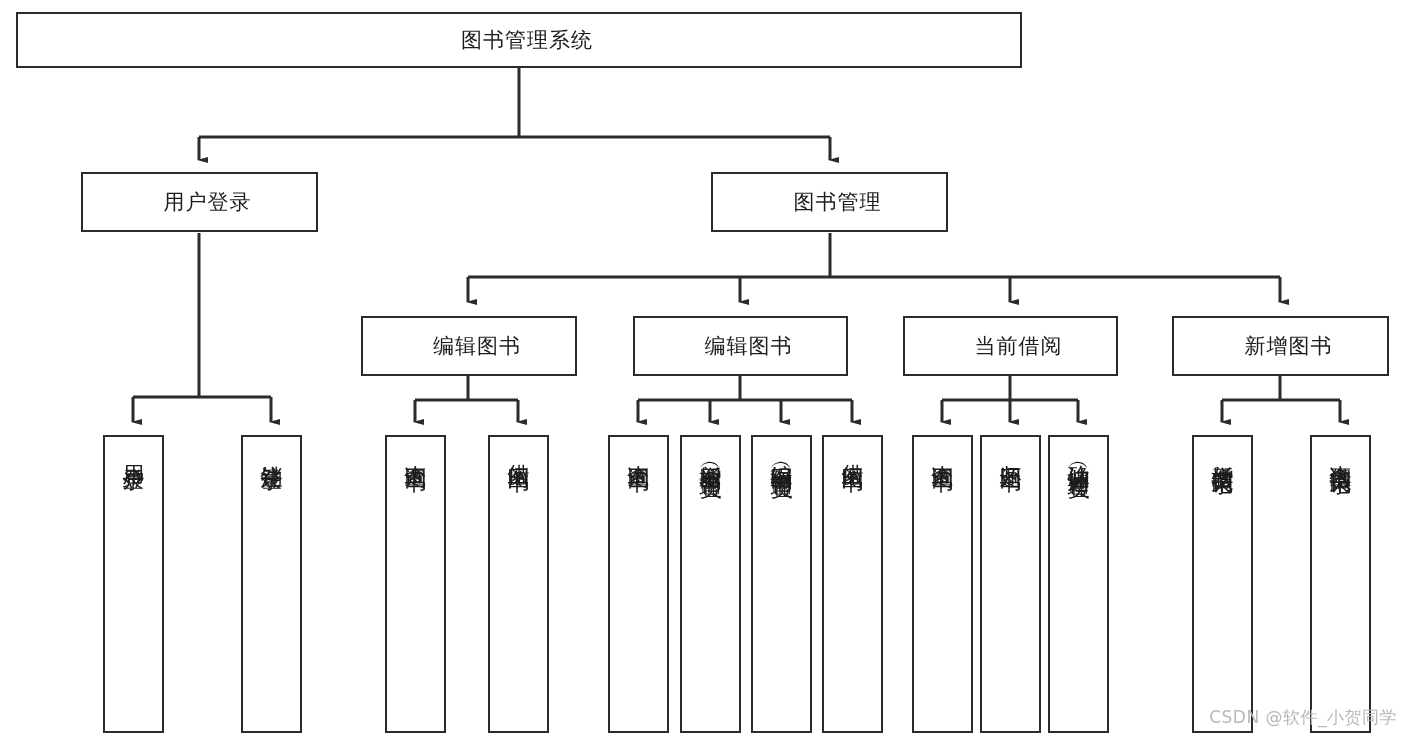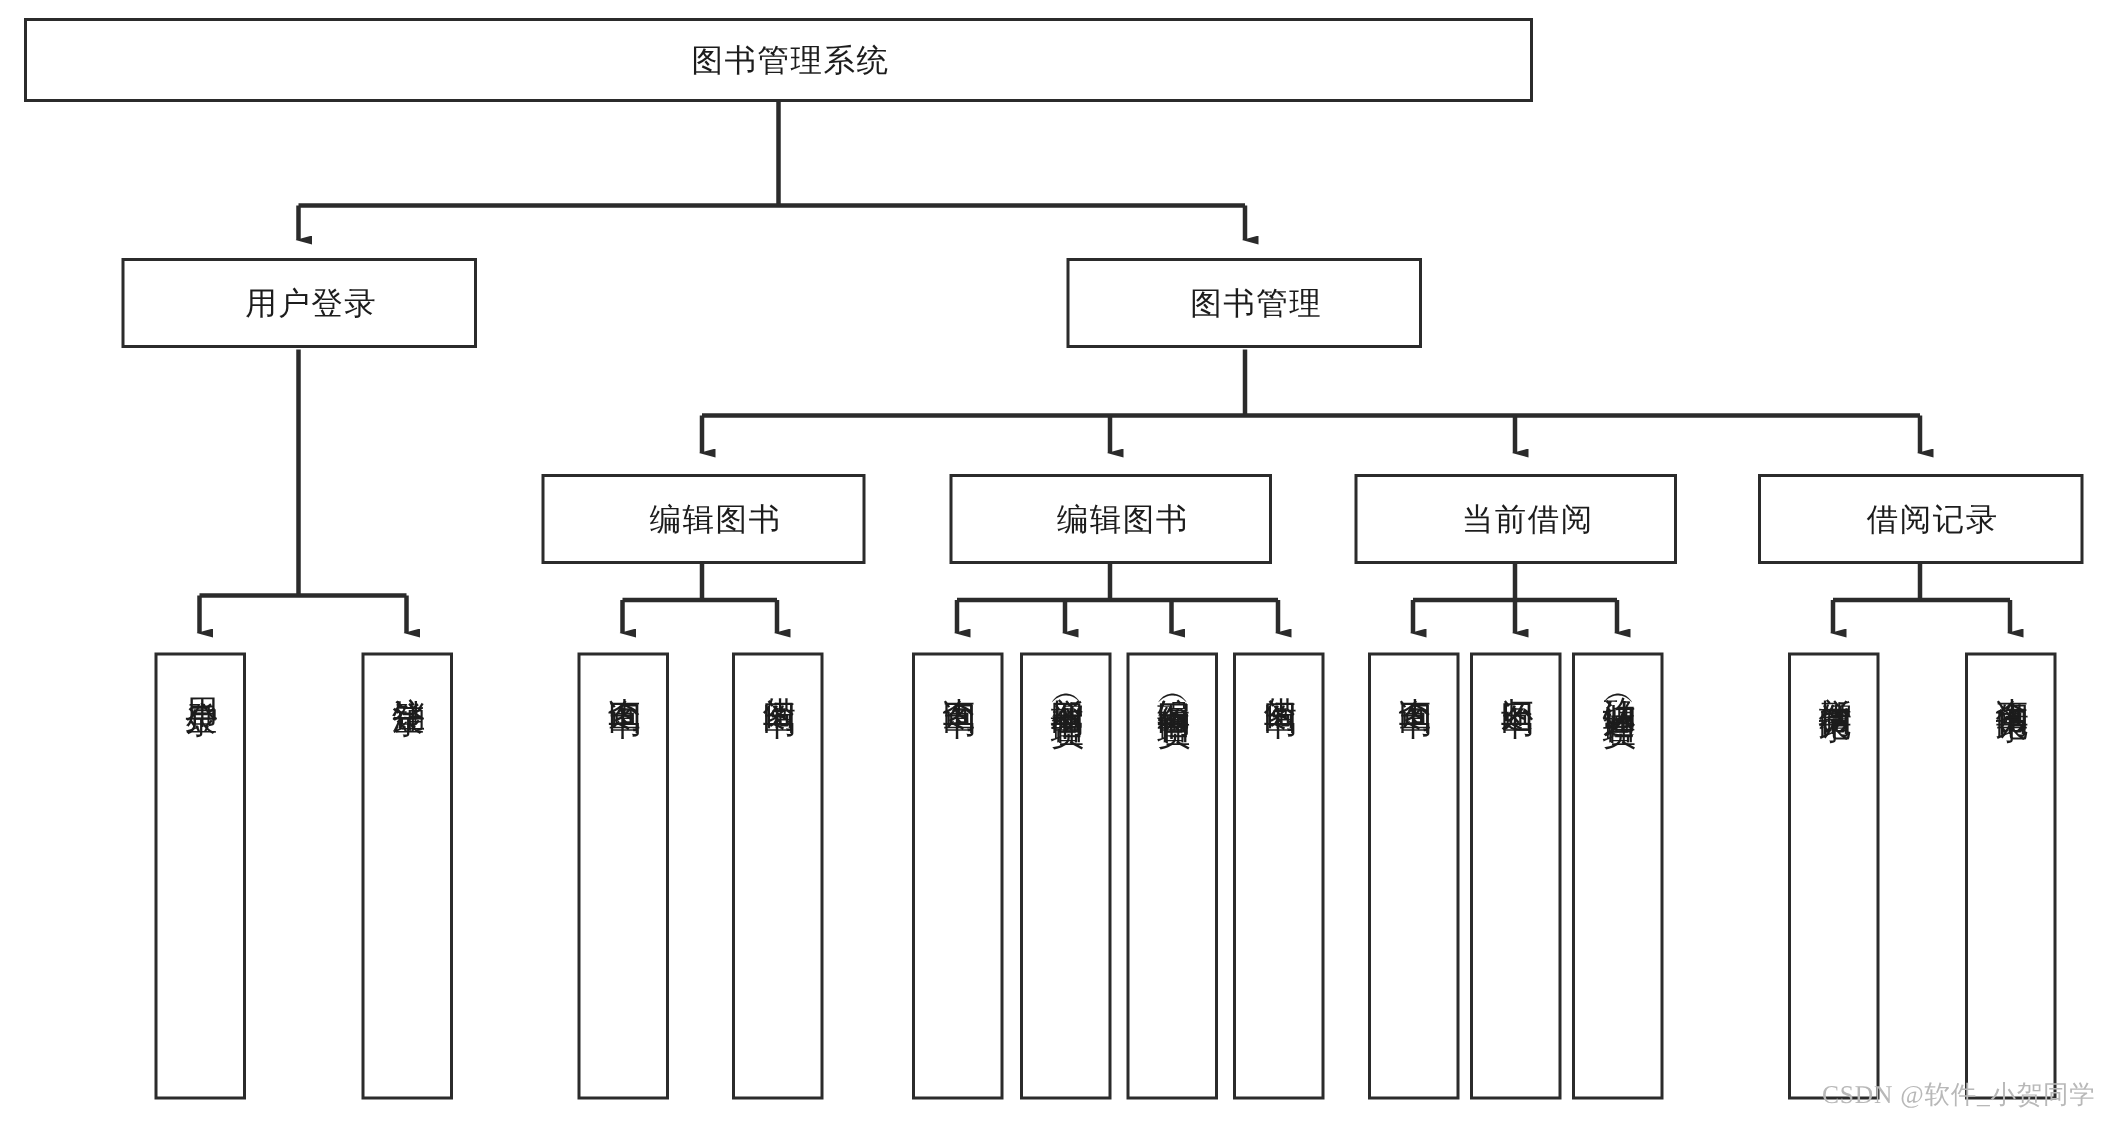--- a/index.html
+++ b/index.html
@@ -50,26 +50,25 @@
     text-orientation: upright;
     font-size: 22px;
     line-height: 1.18;
     letter-spacing: 2px;
     white-space: nowrap;
     text-align: left;
   }
   .watermark {
     position: absolute;
     right: 8px;
-    bottom: 6px;
+    bottom: 18px;
     font-size: 17px;
     color: #b8b8b8;
     letter-spacing: 0.5px;
     user-select: none;
-    font-family: Liberation Serif, serif;
   }
 </style>
 </head>
 <body>
 
 <div id="canvas">
 
   <svg class="wires" viewBox="0 0 1405 747">
     <defs>
       <marker id="arrow" markerWidth="10" markerHeight="12" refX="3" refY="9" orient="auto" markerUnits="userSpaceOnUse">
@@ -134,21 +133,21 @@
   <div class="node h" style="left:361px; top:316px; width:216px; height:60px;">
     <span>编辑图书</span>
   </div>
   <div class="node h" style="left:633px; top:316px; width:215px; height:60px;">
     <span>编辑图书</span>
   </div>
   <div class="node h" style="left:903px; top:316px; width:215px; height:60px;">
     <span>当前借阅</span>
   </div>
   <div class="node h" style="left:1172px; top:316px; width:217px; height:60px;">
-    <span>借阅记录</span>
+    <span>新增图书</span>
   </div>
 
   <div class="node v" style="left:103px; top:435px; width:61px; height:298px;">
     <span class="vtext">用户登录</span>
   </div>
   <div class="node v" style="left:241px; top:435px; width:61px; height:298px;">
     <span class="vtext">注销登录</span>
   </div>
 
   <div class="node v" style="left:385px; top:435px; width:61px; height:298px;">

